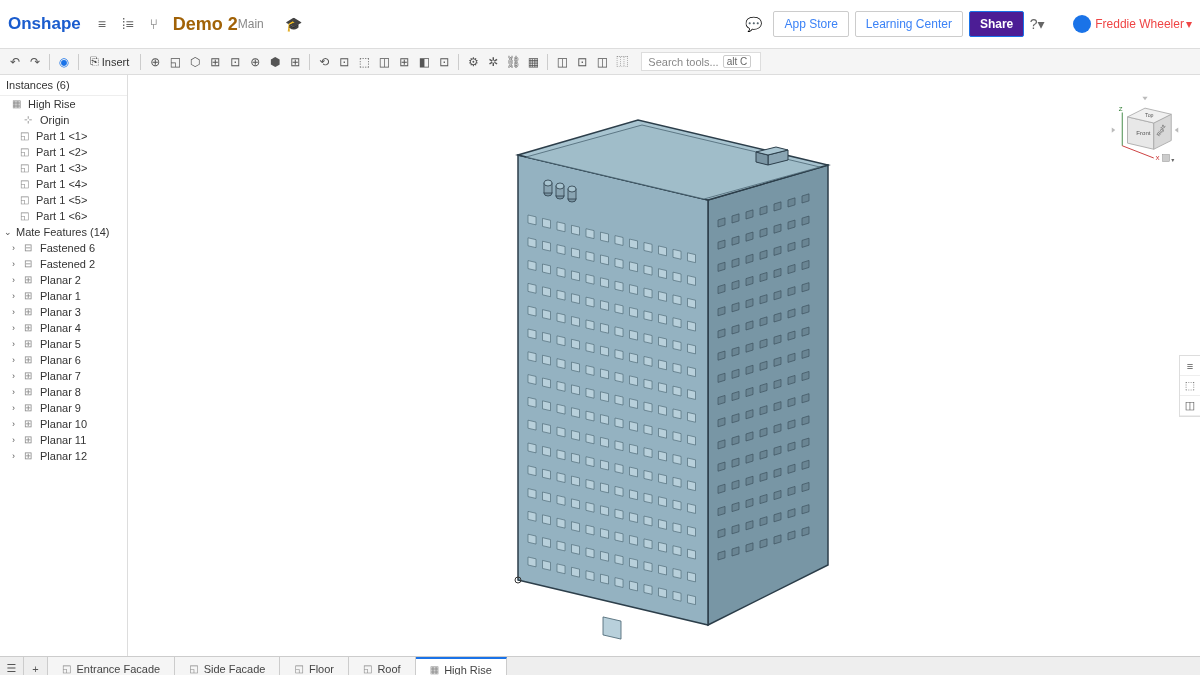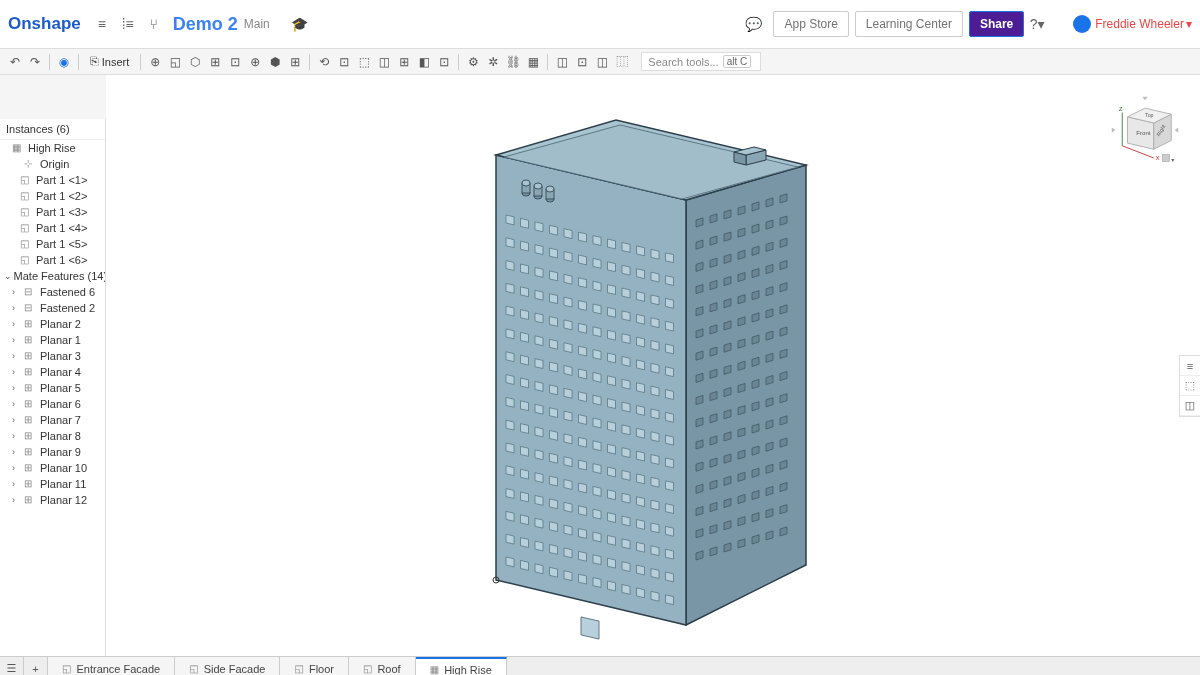--- a/index.html
+++ b/index.html
@@ -2,41 +2,41 @@
 <html><head>
 <meta charset="utf-8">
 <style>
 * { margin: 0; padding: 0; box-sizing: border-box; font-family: Arial, Helvetica, sans-serif; }
 body { width: 1200px; height: 675px; overflow: hidden; background: #f5f5f5; position: relative; }
 
 
 .header { height: 49px; background: #fff; border-bottom: 1px solid #ddd; display: flex; align-items: center; padding: 16px 8px; }
 .logo { font-weight: bold; font-size: 17px; color: #1a5cce; margin-right: 8px; }
 .header-icon { width: 20px; height: 20px; display: flex; align-items: center; justify-content: center; color: #666; margin: 0 3px; cursor: pointer; font-size: 14px; }
-.doc-title { font-size: 18px; font-weight: bold; color: #3b82f6; margin-left: 6px; }
-.doc-branch { font-size: 12px; color: #888; margin-left: 6px; }
+.doc-title { font-size: 18px; font-weight: bold; color: #a16207; margin-left: 6px; }
+.doc-branch { font-size: 12px; color: #888; }
 .header-spacer { flex: 1; }
-.btn { border: 1px solid #ccc; background: #fff; padding: 5px 10px; font-size: 12px; color: #737373; border-radius: 2px; margin-left: 6px; cursor: pointer; }
+.btn { border: 1px solid #ccc; background: #fff; padding: 5px 10px; font-size: 12px; color: #3b82f6; border-radius: 2px; margin-left: 6px; cursor: pointer; }
 .btn-share { background: #4c1d95; color: #fff; border-color: #1a73e8; font-weight: bold; }
 .user-area { display: flex; align-items: center; margin-left: 23px; font-size: 12px; color: #ef4444; }
 .user-avatar { width: 18px; height: 18px; border-radius: 50%; background: #1a73e8; margin-right: 4px; }
 
 
 .toolbar { height: 26px; background: #f5f5f5; border-bottom: 1px solid #ddd; display: flex; align-items: center; padding: 0 6px; gap: 2px; }
 .tb-icon { width: 18px; height: 18px; display: flex; align-items: center; justify-content: center; color: #555; font-size: 12px; cursor: pointer; }
 .tb-sep { width: 1px; height: 16px; background: #ccc; margin: 0 3px; }
 .insert-btn { display: flex; align-items: center; font-size: 11px; color: #333; padding: 2px 6px; cursor: pointer; }
 .search-box { margin-left: 8px; border: 1px solid #ddd; background: #fff; padding: 2px 6px; font-size: 11px; width: 120px; color: #888; display: flex; align-items: center; }
 .search-kbd { border: 1px solid #ccc; border-radius: 2px; padding: 0 3px; font-size: 10px; margin-left: 4px; color: #666; }
 
 
 .main { display: flex; height: calc(675px - 44px - 26px - 24px); position: relative; }
 
 
-.left-panel { width: 106px; background: #fff; border-right: 1px solid #ddd; overflow: hidden; font-size: 11px; color: #333; margin-top: 44px; }
+.left-panel { width: 128px; background: #fff; border-right: 1px solid #ddd; overflow: hidden; font-size: 11px; color: #333; }
 .panel-header { padding: 4px 6px; font-weight: normal; color: #333; border-bottom: 1px solid #eee; font-size: 11px; }
 .tree-item { padding: 2px 4px 2px 12px; display: flex; align-items: center; cursor: pointer; white-space: nowrap; }
 .tree-item.sub { padding-left: 24px; }
 .tree-item.sub2 { padding-left: 20px; }
 .tree-icon { width: 12px; height: 12px; margin-right: 4px; display: inline-block; color: #888; font-size: 10px; }
 .expand-icon { width: 10px; font-size: 9px; color: #555; margin-right: 2px; }
 .panel-toggle { position: absolute; left: 128px; top: 280px; width: 16px; height: 20px; background: #fff; border: 1px solid #ccc; border-left: none; display: flex; align-items: center; justify-content: center; font-size: 10px; color: #666; cursor: pointer; }
 
 
 .canvas { flex: 1; background: #fff; position: relative; }

